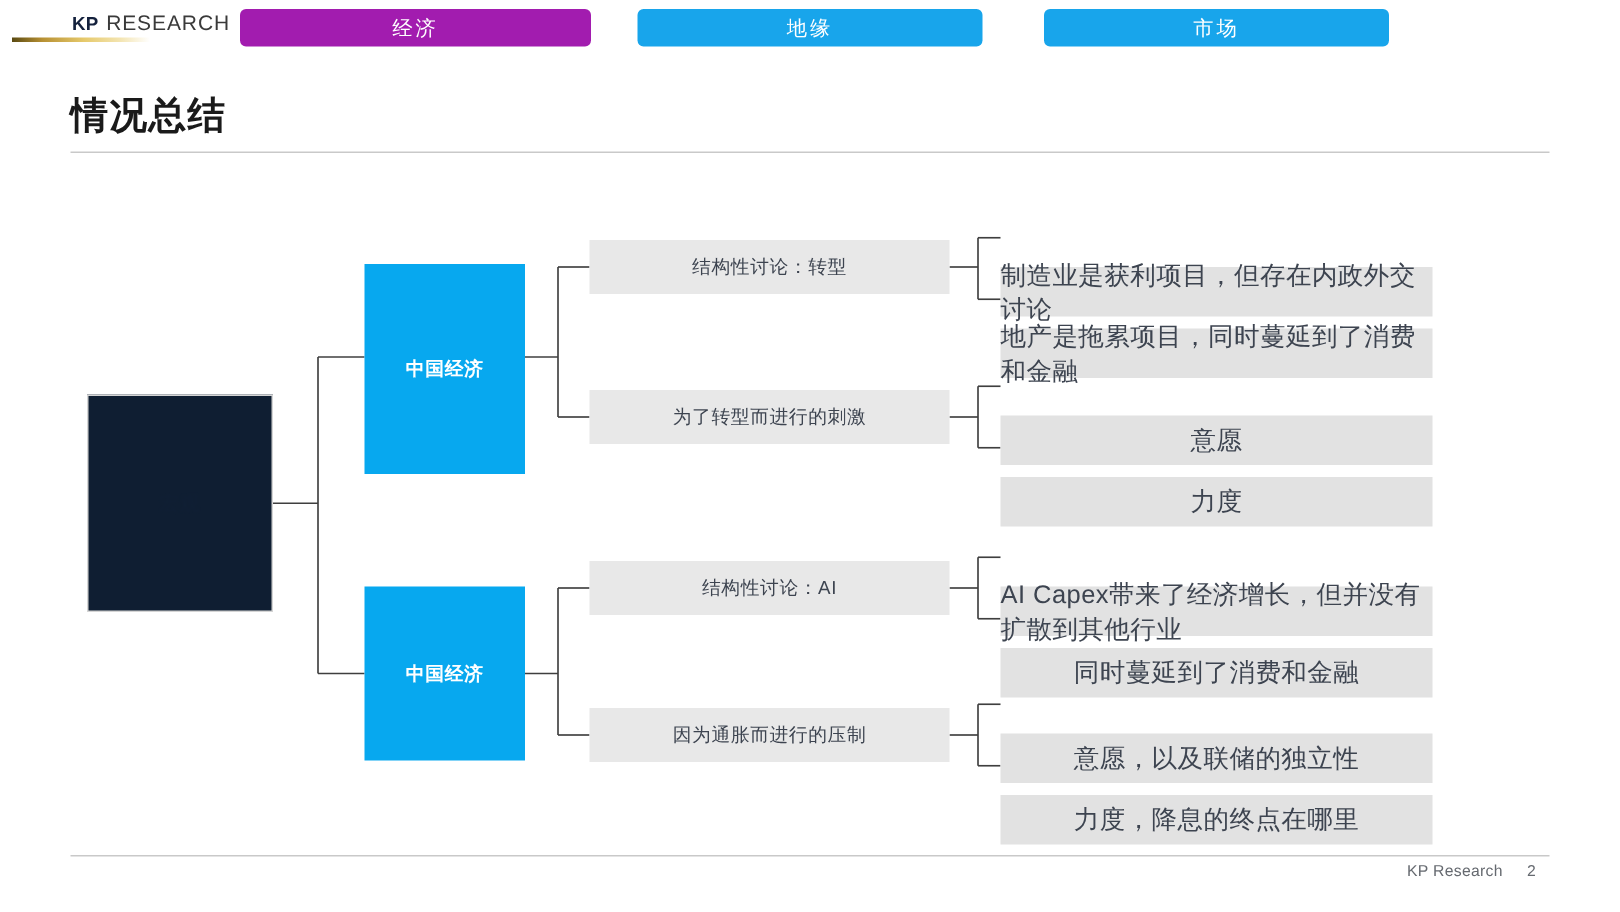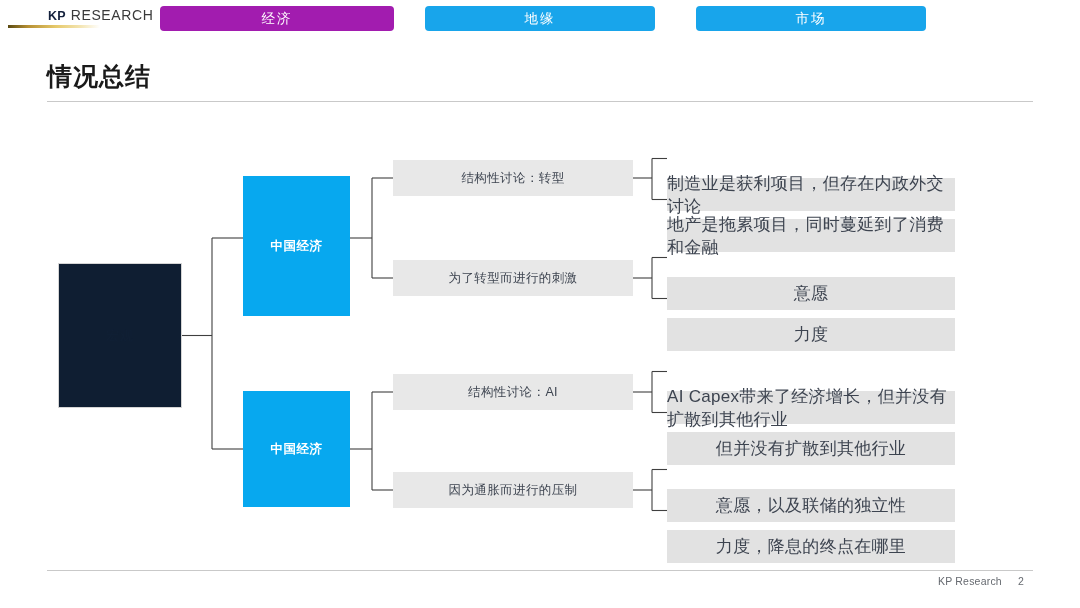--- a/index.html
+++ b/index.html
@@ -211,21 +211,21 @@
     <div class="node node-l3 l3-3">
       <span>意愿</span>
     </div>
     <div class="node node-l3 l3-4">
       <span>力度</span>
     </div>
     <div class="node node-l3 l3-5">
       <span>AI Capex带来了经济增长，但并没有扩散到其他行业</span>
     </div>
     <div class="node node-l3 l3-6">
-      <span>但并没有扩散到其他行业</span>
+      <span>同时蔓延到了消费和金融</span>
     </div>
     <div class="node node-l3 l3-7">
       <span>意愿，以及联储的独立性</span>
     </div>
     <div class="node node-l3 l3-8">
       <span>力度，降息的终点在哪里</span>
     </div>
   </div>
 
   <div class="footer-rule"></div>

